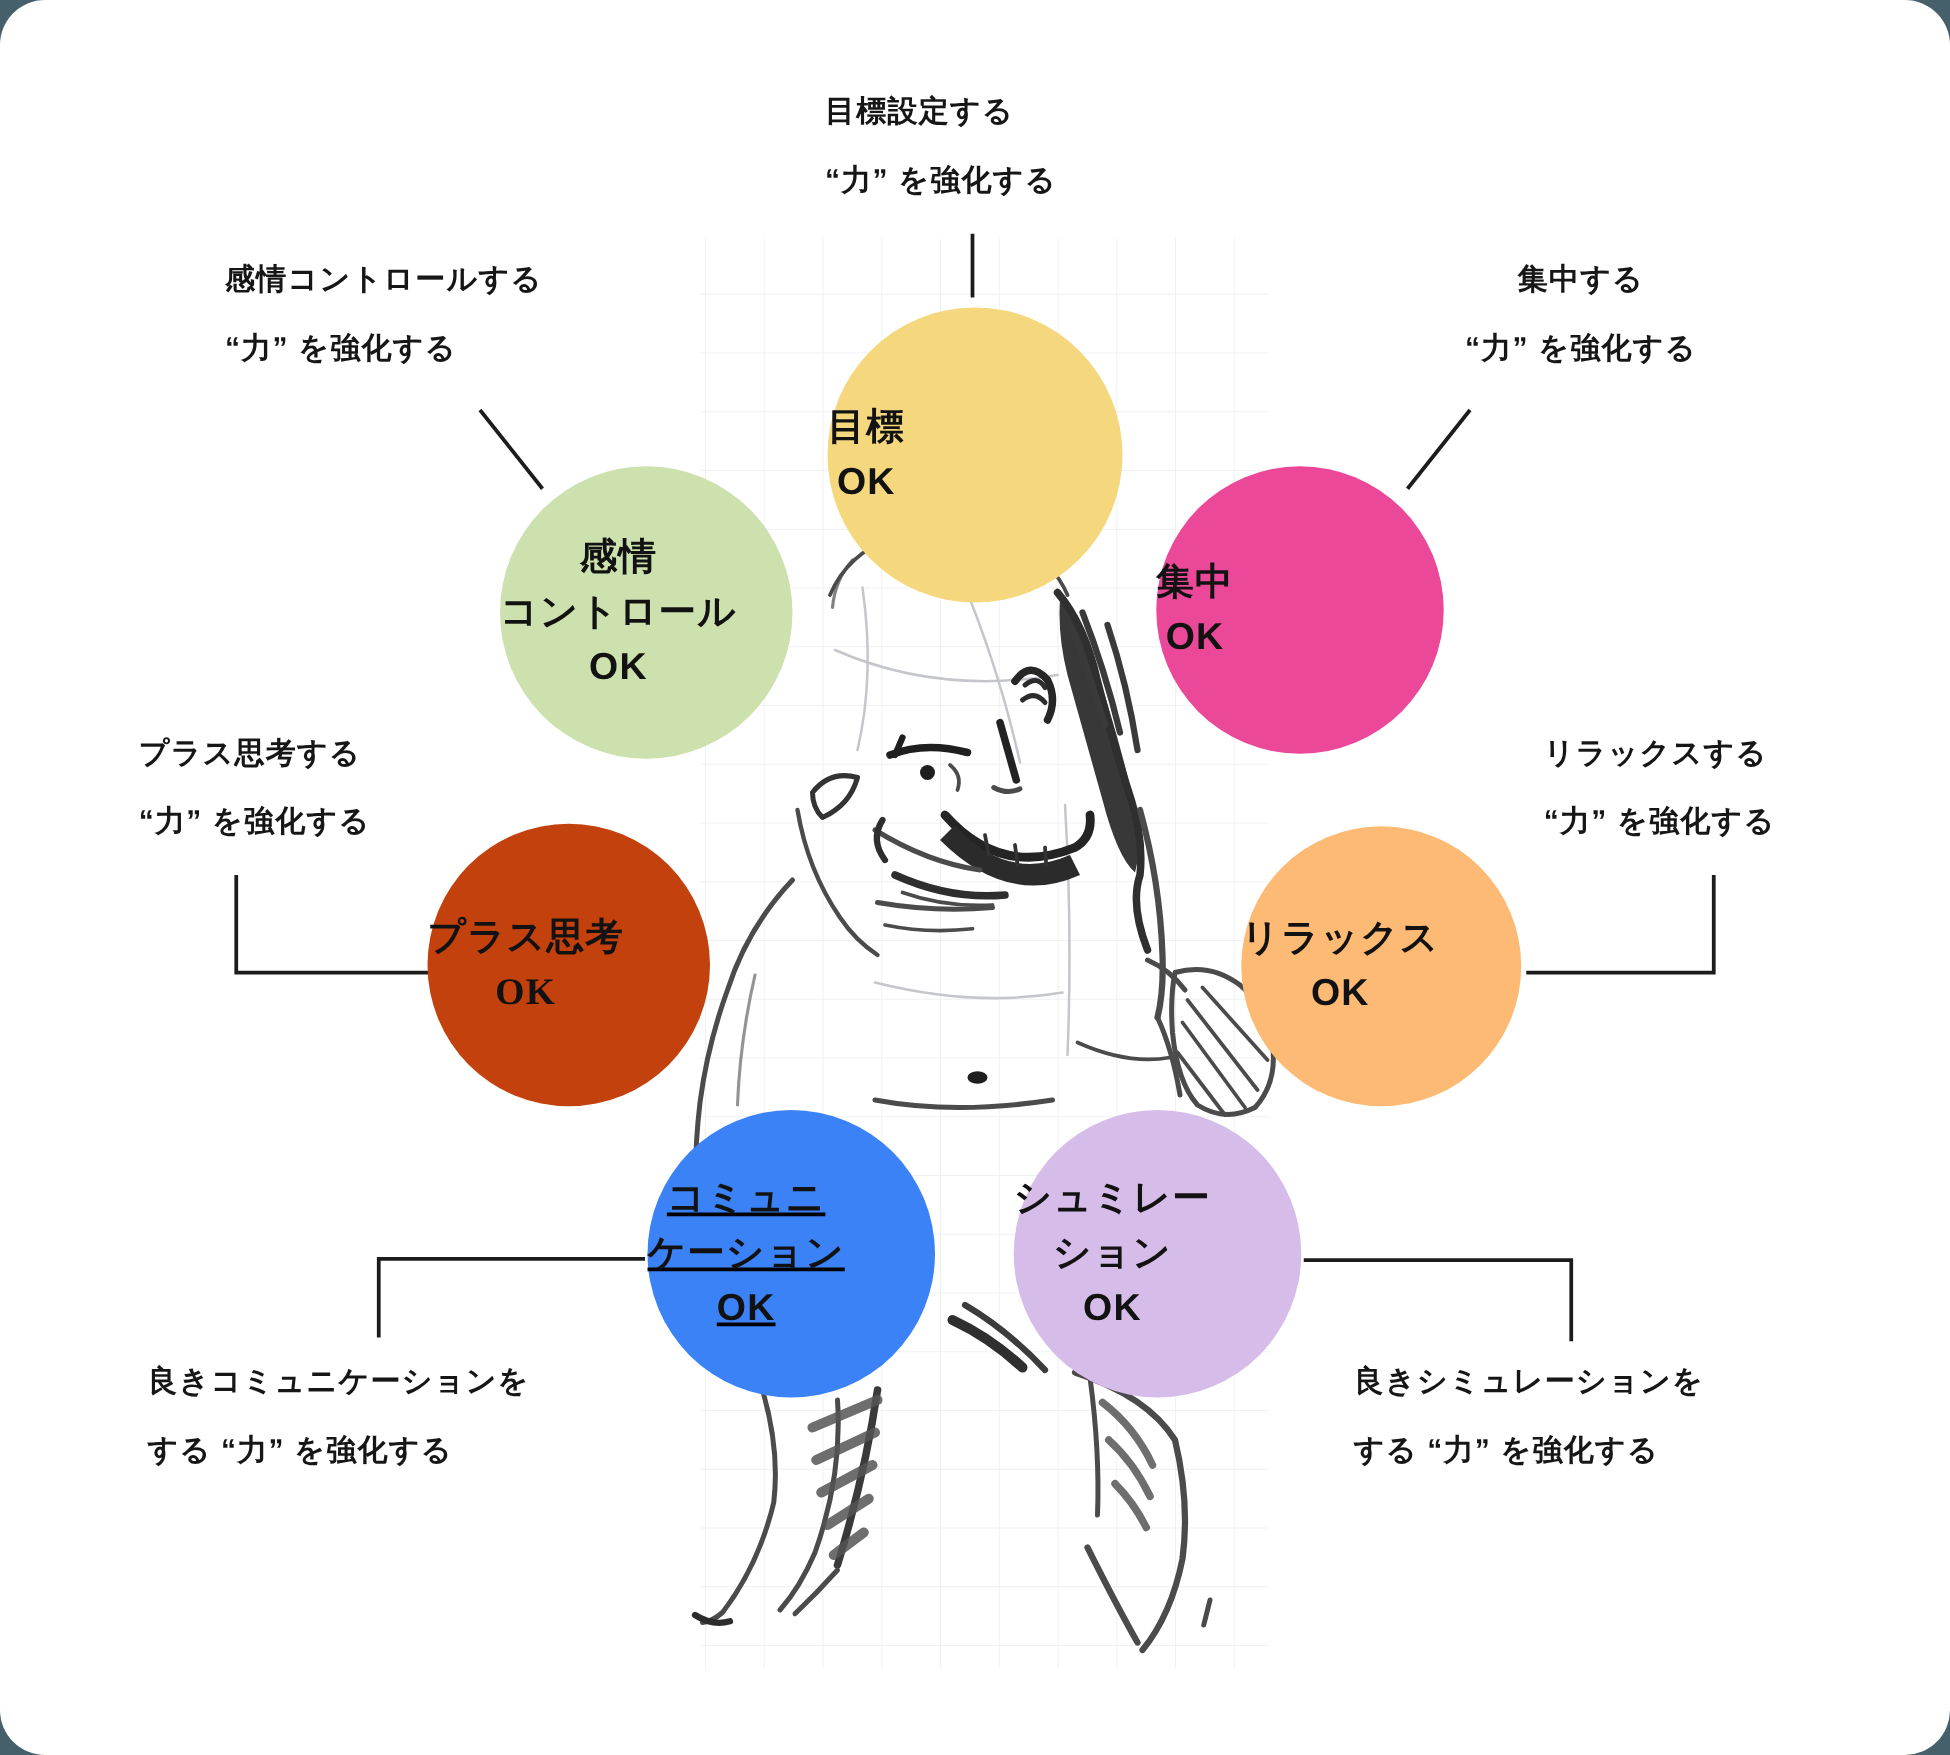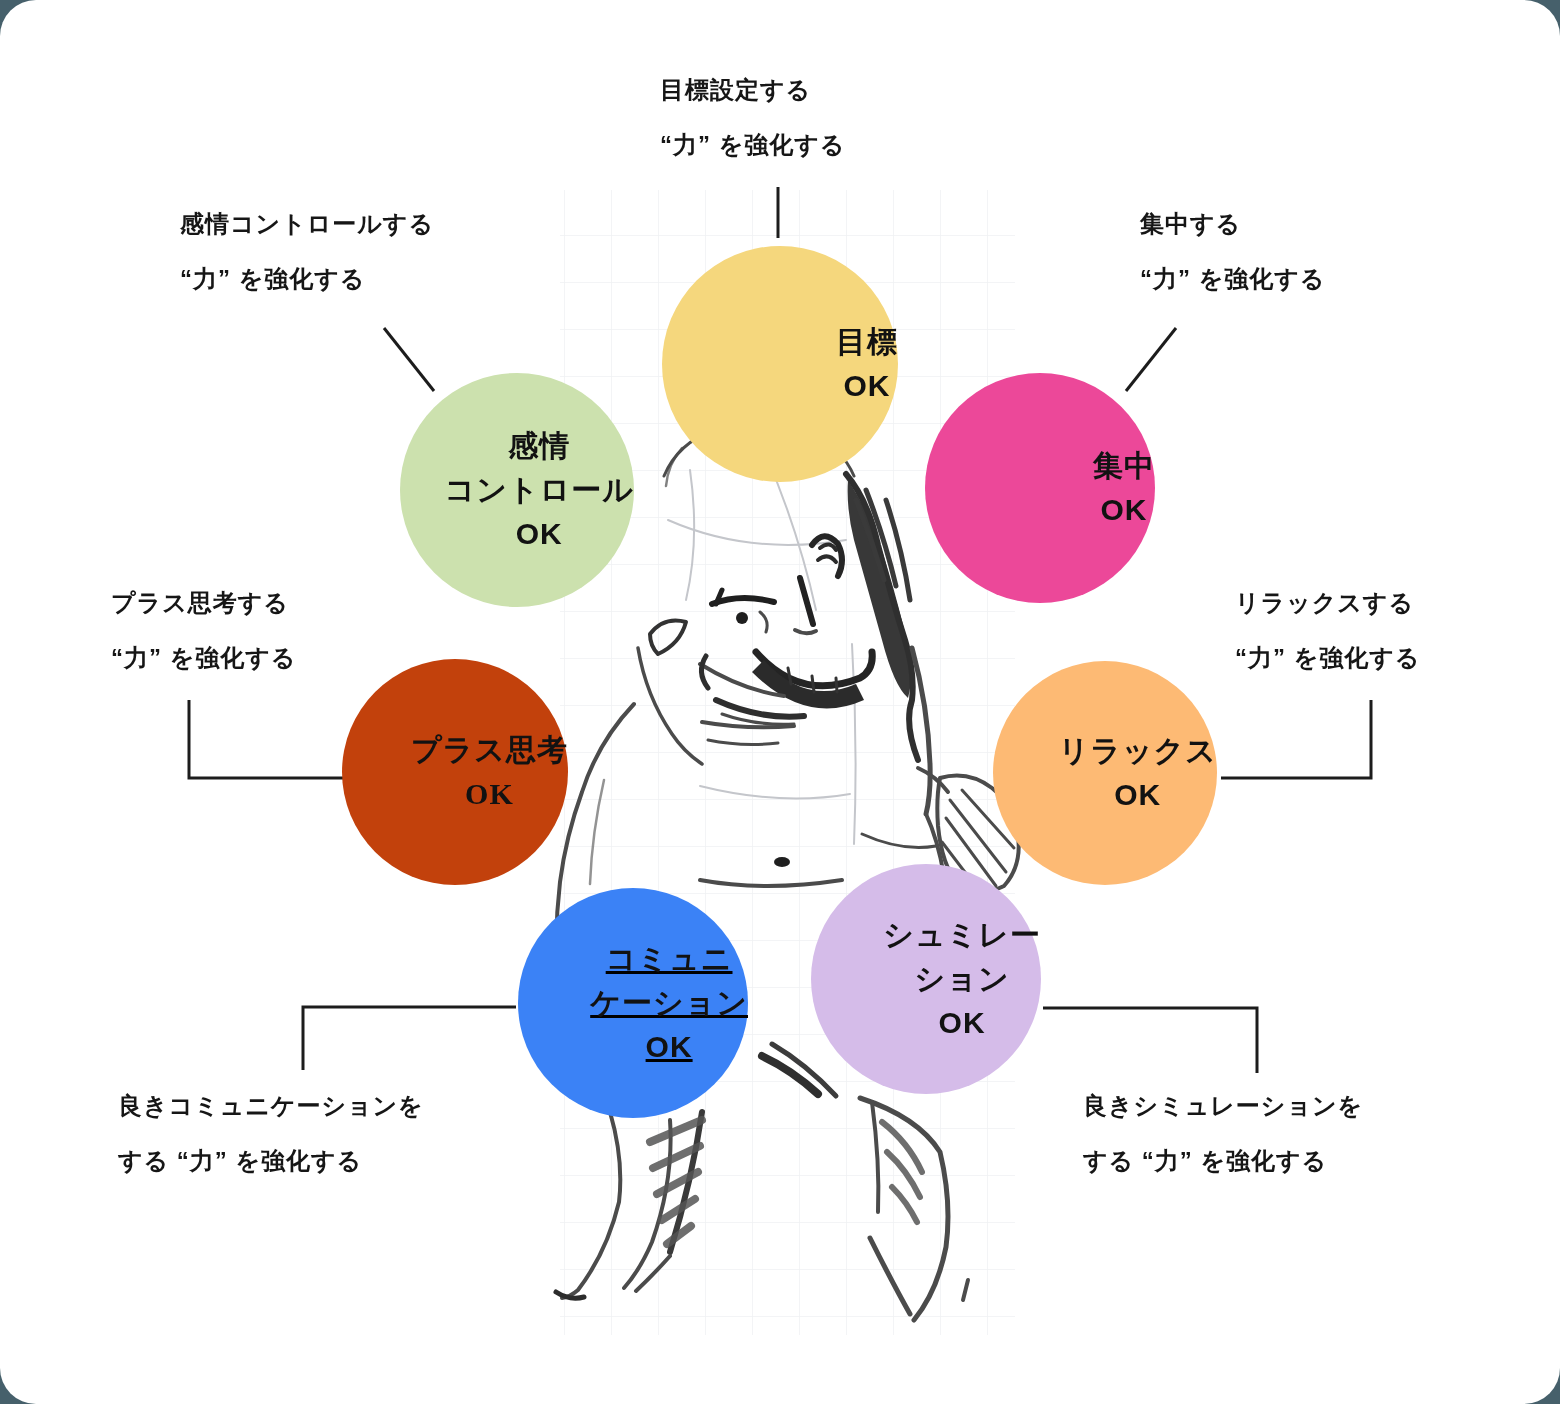--- a/index.html
+++ b/index.html
@@ -12,44 +12,44 @@
   .stage{position:relative;width:1560px;height:1404px;}
   .card{
     position:absolute;inset:0;
     background:#ffffff;border-radius:36px;
   }
   svg.overlay{position:absolute;left:0;top:0;width:1560px;height:1404px;pointer-events:none;}
   .sketch{z-index:1;}
   .connectors{z-index:2;}
   .bubble{
     position:absolute;border-radius:50%;
-    display:flex;align-items:center;justify-content:flex-end;
+    display:flex;align-items:center;justify-content:flex-start;
     text-align:center;z-index:3;
   }
   .bubble .lbl{
     font-size:30px;font-weight:700;color:#121212;
     line-height:1.47;white-space:pre-line;letter-spacing:1px;
   }
   .note{
     position:absolute;z-index:4;
     font-size:24px;font-weight:700;color:#161616;
     line-height:55px;white-space:pre-line;letter-spacing:1px;
   }
   
   .c-goal   {left:662px;top:246px;width:236px;height:236px;}
   .c-emotion{left:400px;top:373px;width:234px;height:234px;}
   .c-focus  {left:925px;top:373px;width:230px;height:230px;}
   .c-plus   {left:342px;top:659px;width:226px;height:226px;}
   .c-relax  {left:993px;top:661px;width:224px;height:224px;}
   .c-comm   {left:518px;top:888px;width:230px;height:230px;}
-  .c-simu   {left:811px;top:864px;width:230px;height:230px;}
+  .c-simu   {left:811px;top:888px;width:230px;height:230px;}
   
   .a-goal   {left:660px;top:62px;}
   .a-emotion{left:180px;top:196px;}
-  .a-focus  {left:1140px;top:196px;}
+  .a-focus  {left:1172px;top:196px;text-align:center;}
   .a-plus   {left:83px;top:575px;margin-left:28px;}
   .a-relax  {left:1235px;top:575px;}
   .a-comm   {left:118px;top:1078px;}
   .a-simu   {left:1083px;top:1078px;}
 </style>
 </head>
 <body>
 
 <div class="stage">
   <div class="card"></div>

